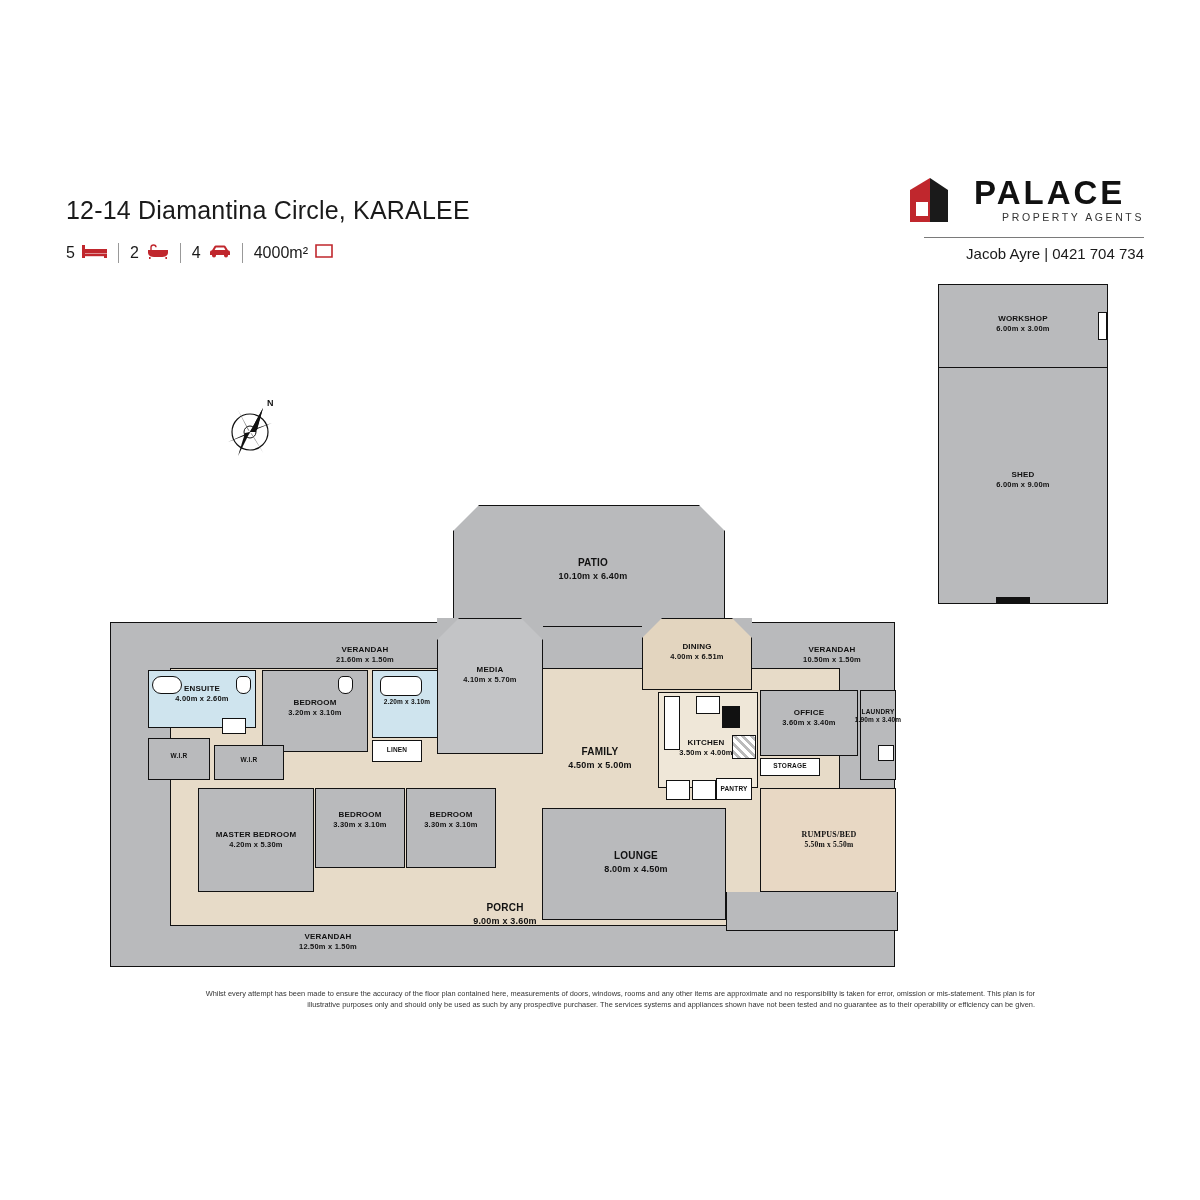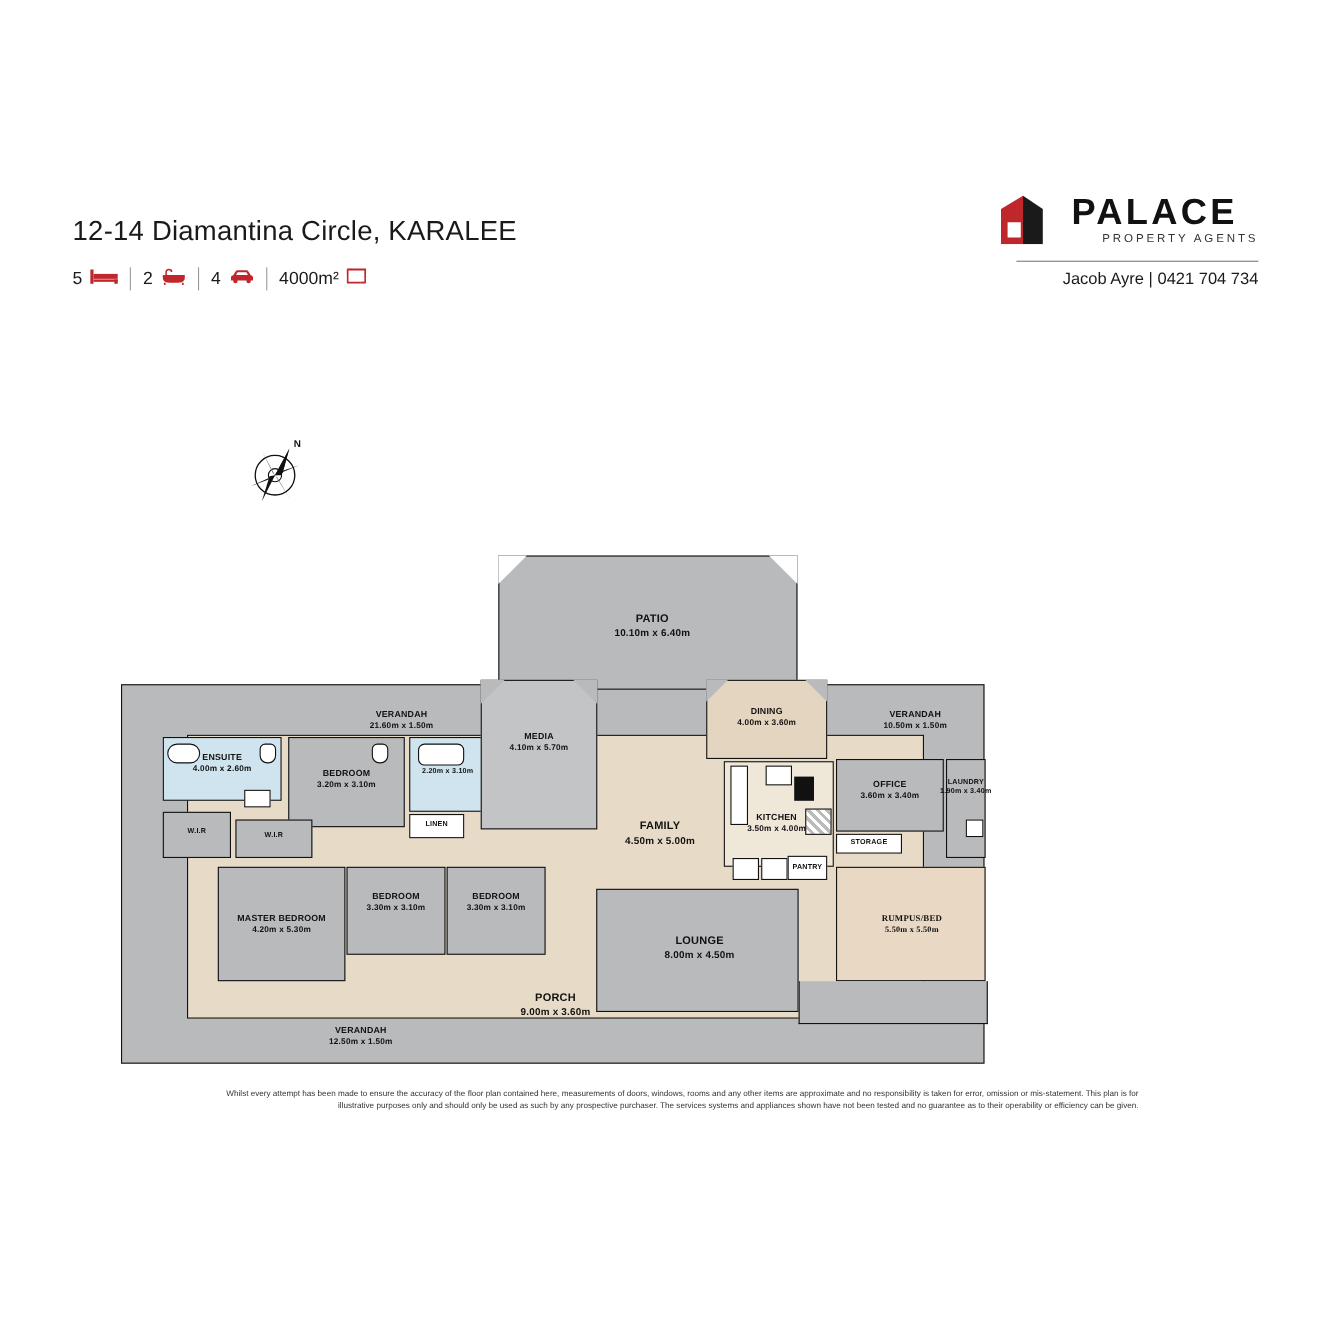--- a/index.html
+++ b/index.html
@@ -153,20 +153,36 @@
       <path d="M34 40 L47 16 L41 38 Z" fill="#111"></path>
       <path d="M34 40 L22 64 L29 41 Z" fill="#111"></path>
       <path d="M34 40 L12 50 L33 42 Z" fill="#111"></path>
       <path d="M34 40 L56 31 L35 38 Z" fill="#111"></path>
       <path d="M34 40 L22 18 L32 38 Z" fill="#666"></path>
       <path d="M34 40 L48 62 L36 42 Z" fill="#666"></path>
       <text x="51" y="14" font-family="Liberation Sans, sans-serif" font-size="9" font-weight="700" fill="#111">N</text>
     </svg>
   </div>
 
+  <div class="shedwrap">
+    <div class="room grey" style="left:0px;top:0px;width:170px;height:320px;"></div>
+    <div class="room" style="left:0px;top:0px;width:170px;height:84px;background:#b9babc;"></div>
+
+    <div style="position:absolute;left:160px;top:28px;width:7px;height:26px;background:#fff;border:1.2px solid #111;"></div>
+    <div style="position:absolute;left:58px;top:313px;width:34px;height:6px;background:#111;"></div>
+
+    <div class="lbl sm" style="left:35px;top:30px;width:100px;">
+      <span>WORKSHOP</span><br>
+      <span class="dim">6.00m  x 3.00m</span>
+    </div>
+    <div class="lbl sm" style="left:35px;top:186px;width:100px;">
+      <span>SHED</span><br>
+      <span class="dim">6.00m  x 9.00m</span>
+    </div>
+  </div>
 
   <div class="fp" style="left:110px;top:500px;width:800px;height:480px;">
 
     <div class="room grey" style="left:0px;top:122px;width:785px;height:345px;"></div>
 
     <div class="room grey" style="left:343px;top:5px;width:272px;height:122px;"></div>
     <div class="lbl" style="left:403px;top:57px;width:160px;">
       <span>PATIO</span><br><span class="dim">10.10m  x 6.40m</span>
     </div>
 
@@ -224,21 +240,21 @@
     <div style="position:absolute;left:327px;top:118px;width:0;height:0;border-left:22px solid #b9babc;border-bottom:22px solid transparent;"></div>
     <div style="position:absolute;left:411px;top:118px;width:0;height:0;border-right:22px solid #b9babc;border-bottom:22px solid transparent;"></div>
     <div class="lbl sm" style="left:330px;top:165px;width:100px;">
       <span>MEDIA</span><br><span class="dim">4.10m  x 5.70m</span>
     </div>
 
     <div class="room tile2" style="left:532px;top:118px;width:110px;height:72px;"></div>
     <div style="position:absolute;left:532px;top:118px;width:0;height:0;border-left:20px solid #b9babc;border-bottom:20px solid transparent;"></div>
     <div style="position:absolute;left:622px;top:118px;width:0;height:0;border-right:20px solid #b9babc;border-bottom:20px solid transparent;"></div>
     <div class="lbl sm" style="left:536px;top:142px;width:102px;">
-      <span>DINING</span><br><span class="dim">4.00m  x 3.60m</span>
+      <span>DINING</span><br><span class="dim">4.00m  x 6.51m</span>
     </div>
 
     <div class="lbl" style="left:430px;top:246px;width:120px;">
       <span>FAMILY</span><br><span class="dim">4.50m  x 5.00m</span>
     </div>
 
     <div class="room" style="left:548px;top:192px;width:100px;height:96px;background:#efe7d8;"></div>
     <div class="lbl sm" style="left:546px;top:238px;width:100px;">
       <span>KITCHEN</span><br><span class="dim">3.50m  x 4.00m</span>
     </div>

